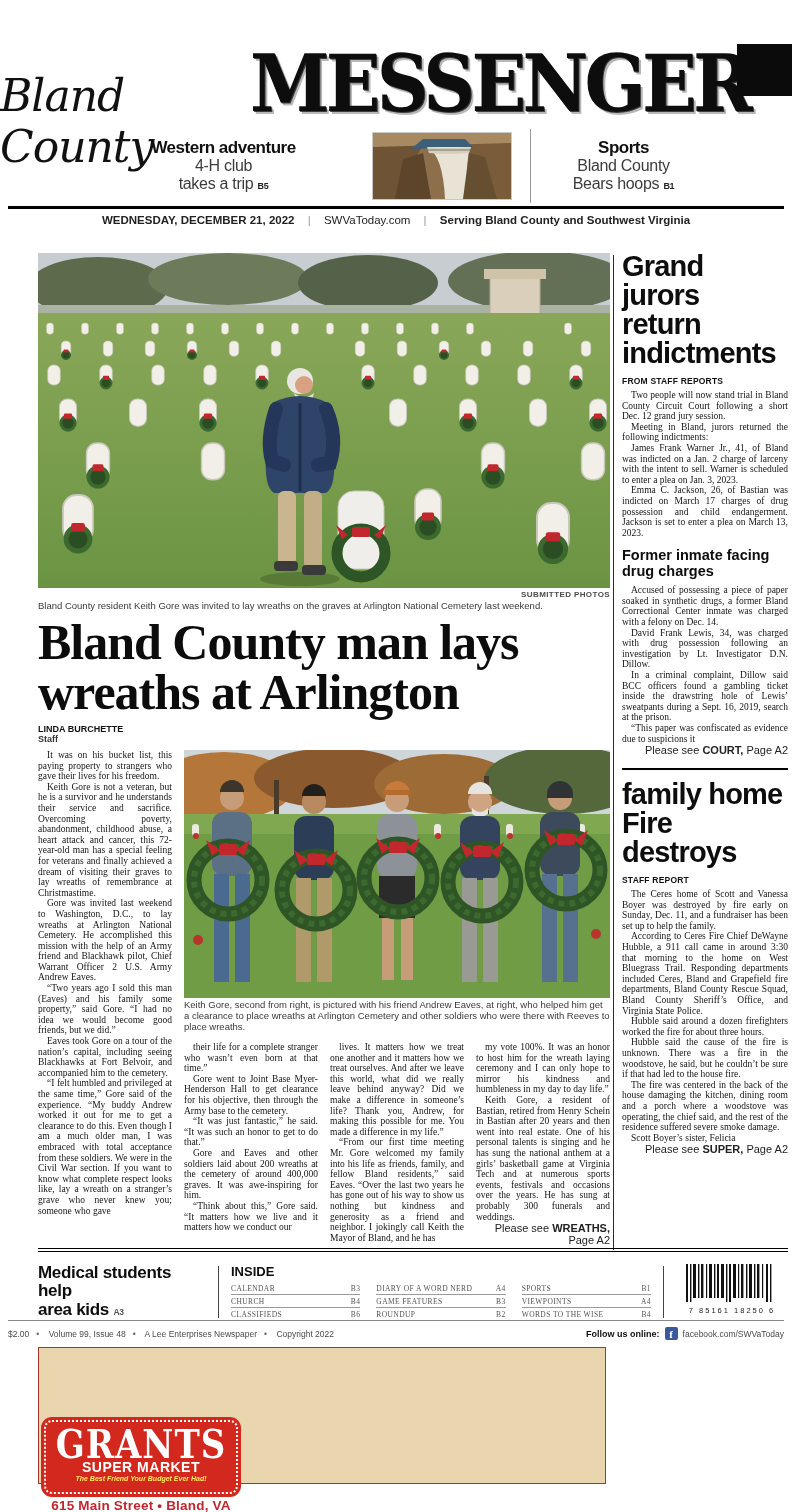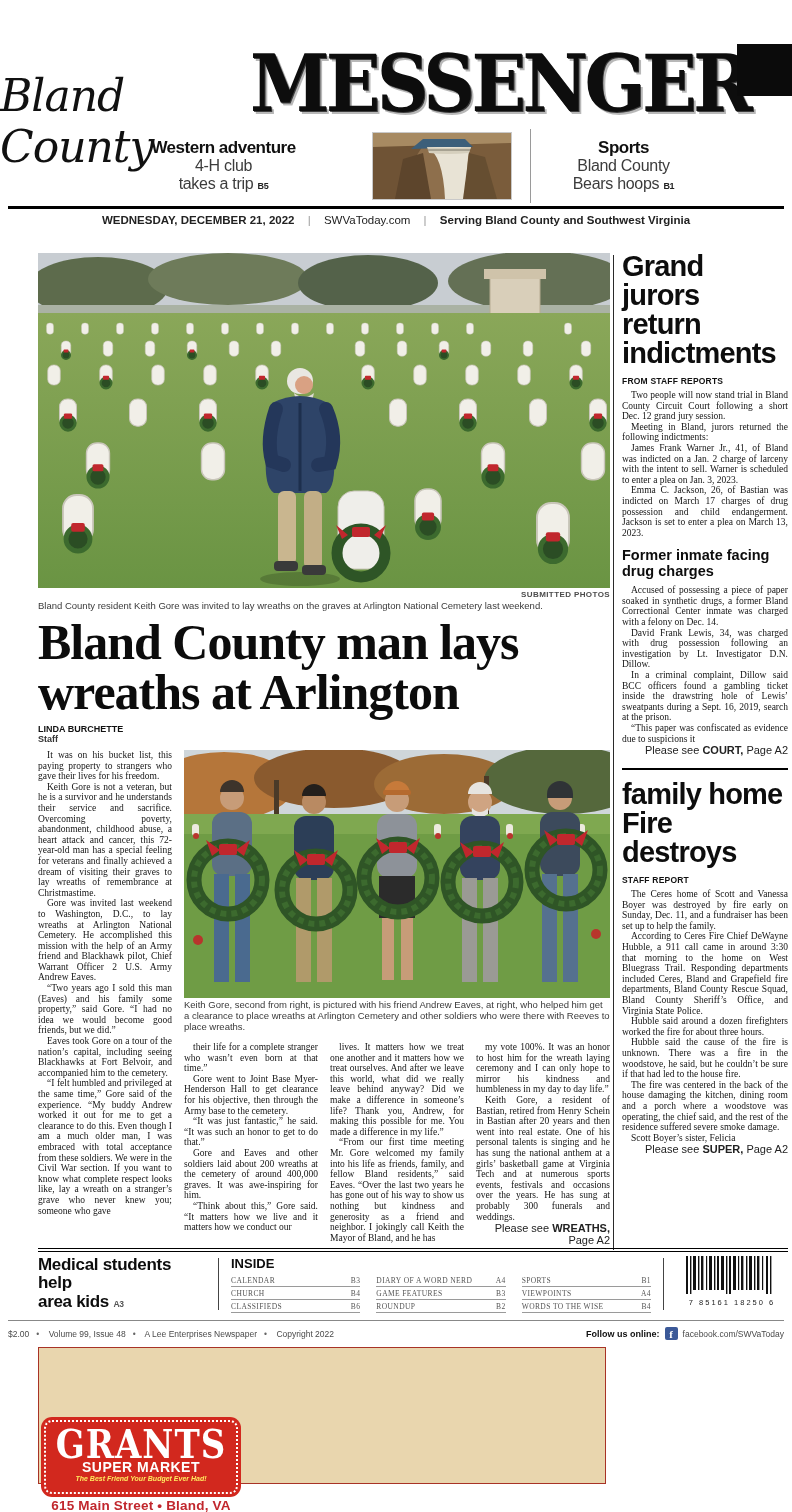--- a/index.html
+++ b/index.html
@@ -52,21 +52,21 @@
   
   .rail{position:absolute;left:622px;top:252px;width:166px;}
   .rail-h{font-family:"Liberation Sans",sans-serif;font-weight:900;font-size:29px;line-height:1.0;letter-spacing:-.8px;color:#0d0d0d;}
   .rail-by{font-family:"Liberation Sans",sans-serif;font-size:8.5px;font-weight:bold;color:#111;margin:8px 0 4px 0;letter-spacing:.2px;}
   .rail .bp{font-size:9.5px;line-height:10.6px;}
   .rail-sub{font-family:"Liberation Sans",sans-serif;font-weight:800;font-size:14.5px;line-height:1.1;color:#0d0d0d;margin:10px 0 5px 0;}
   .rail-div{border-top:2px solid #000;margin:12px 0 10px 0;}
 
   
   .bstrip{position:absolute;left:38px;top:1248px;width:750px;height:66px;border-top:4px double #000;
-          display:flex;gap:12px;padding-top:4px;box-sizing:border-box;}
+          display:flex;gap:12px;padding-top:12px;box-sizing:border-box;}
   .promo{width:168px;}
   .promo-t{font-family:"Liberation Sans",sans-serif;font-weight:900;font-size:17px;line-height:1.08;color:#0d0d0d;letter-spacing:-.3px;}
   .promo-pg{font-size:8.5px;font-weight:bold;color:#555;}
   .vdiv{width:1px;background:#444;height:52px;margin-top:2px;}
   .inside{flex:1;}
   .inside-t{font-family:"Liberation Sans",sans-serif;font-weight:900;font-size:13px;color:#0d0d0d;margin-bottom:3px;}
   .idx-cols{display:flex;gap:16px;}
   .idx-col{flex:1;}
   .idx-row{display:flex;justify-content:space-between;border-bottom:1px solid #9a9a9a;
            font-family:Liberation Serif, serif;font-size:7.5px;color:#555;letter-spacing:.4px;padding:2px 0 1px 0;}

